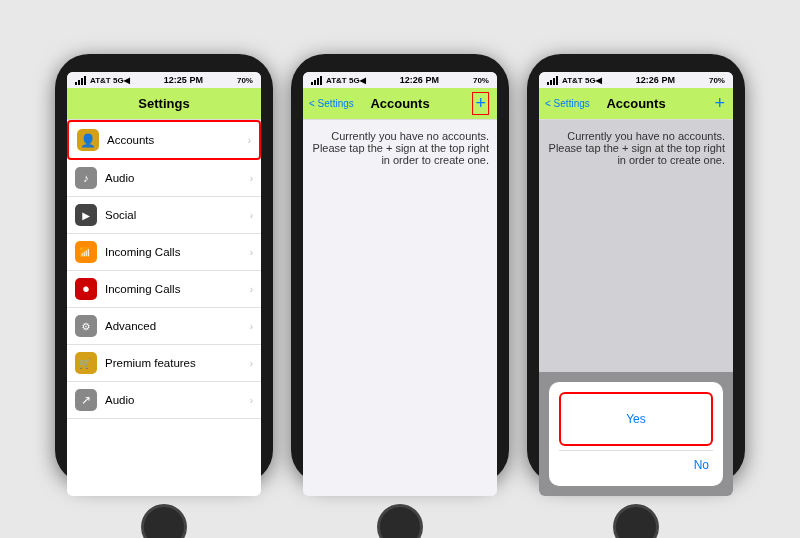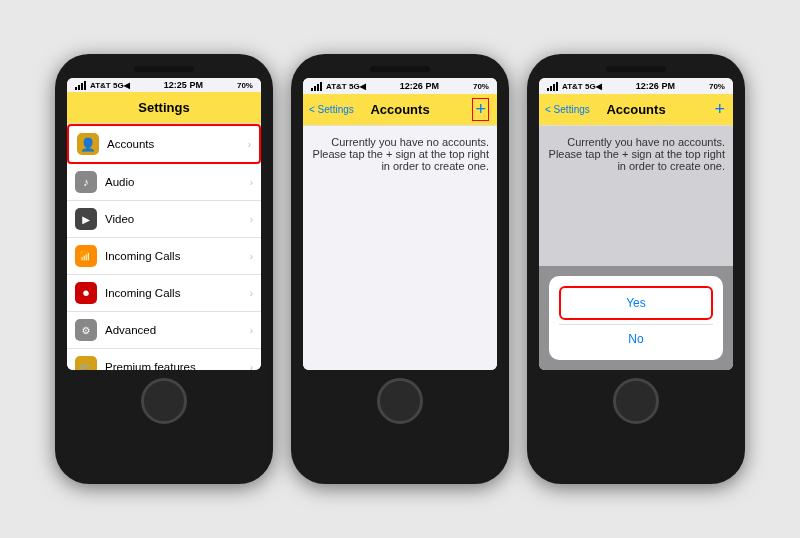--- a/index.html
+++ b/index.html
@@ -27,21 +27,21 @@
       border-radius: 34px;
       padding: 12px 10px;
       display: flex;
       flex-direction: column;
       align-items: center;
       box-shadow: 0 4px 20px rgba(0,0,0,0.5);
       position: relative;
     }
     .phone-screen {
       width: 194px;
-      height: 292px;
+      height: 424px;
       background: #f2f2f7;
       border-radius: 6px;
       overflow: hidden;
       flex-shrink: 0;
       margin-top: 2px;
     }
     
     .status-bar {
       display: flex;
       justify-content: space-between;
@@ -55,21 +55,21 @@
     .status-left { display: flex; gap: 2px; align-items: center; }
     .status-right { display: flex; gap: 2px; align-items: flex-start; }
     .signal-bars { display: flex; gap: 1px; align-items: flex-end; }
     .bar { background: #000; width: 2px; }
     .bar1 { height: 3px; }
     .bar2 { height: 5px; }
     .bar3 { height: 7px; }
     .bar4 { height: 9px; }
     
     .nav-bar {
-      background: #fde047;
+      background: #bef264;
       border-bottom: 1px solid #ddd;
       padding: 4px 8px;
       display: flex;
       align-items: center;
       justify-content: center;
       position: relative;
       min-height: 32px;
     }
     .nav-title {
       font-size: 13px;
@@ -179,34 +179,35 @@
     .dialog-question {
       font-size: 10px;
       color: #333;
       margin-bottom: 8px;
     }
     .dialog-yes {
       border: 2px solid red;
       border-radius: 6px;
       color: #007aff;
       font-size: 12px;
-      padding: 8px;
+      padding: 18px;
       margin-bottom: 4px;
       cursor: pointer;
       background: #fff;
     }
     .dialog-divider {
       height: 0.5px;
       background: #ddd;
       margin: 4px 0;
     }
     .dialog-no {
       color: #007aff;
       font-size: 12px;
       padding: 4px;
+      text-align: right;
     }
     
     .screen-wrapper {
       position: relative;
       height: 100%;
       display: flex;
       flex-direction: column;
     }
   </style>
 </head>
@@ -245,21 +246,21 @@
             <span class="item-label">Accounts</span>
             <span class="item-chevron">›</span>
           </div>
           <div class="settings-item">
             <div class="item-icon" style="background:#888;color:#fff;font-size:11px;">♪</div>
             <span class="item-label">Audio</span>
             <span class="item-chevron">›</span>
           </div>
           <div class="settings-item">
             <div class="item-icon" style="background:#444;color:#fff;font-size:10px;">▶</div>
-            <span class="item-label">Video</span>
+            <span class="item-label">Social</span>
             <span class="item-chevron">›</span>
           </div>
           <div class="settings-item">
             <div class="item-icon" style="background:#ff8c00;color:#fff;font-size:10px;">📶</div>
             <span class="item-label">Incoming Calls</span>
             <span class="item-chevron">›</span>
           </div>
           <div class="settings-item">
             <div class="item-icon" style="background:#cc0000;color:#fff;font-size:12px;">⏺</div>
             <span class="item-label">Incoming Calls</span>

